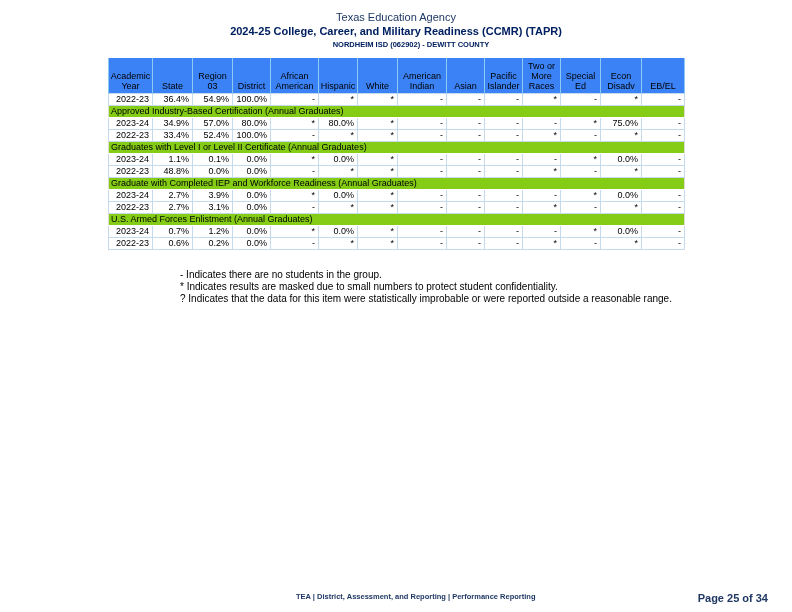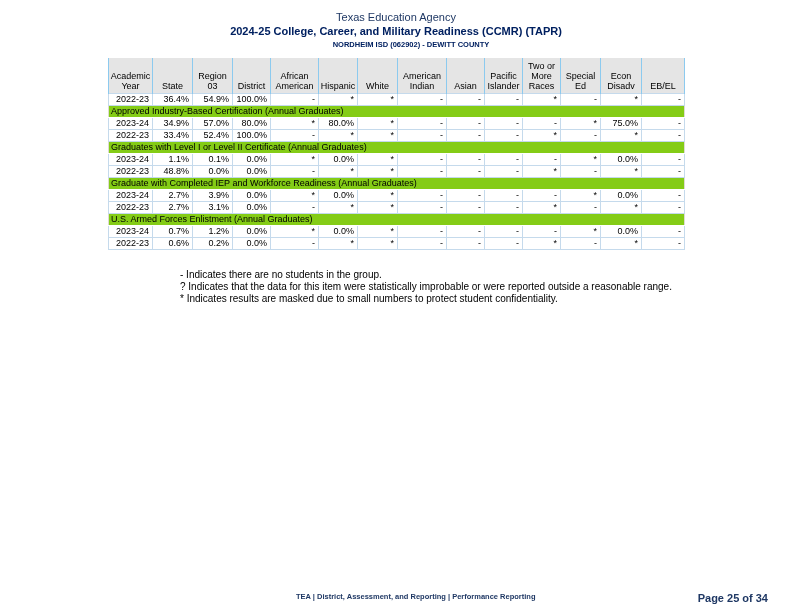--- a/index.html
+++ b/index.html
@@ -12,21 +12,21 @@
   .agency-line { font-size:11px; color:#1f3864; }
   .title-line { font-size:11px; font-weight:bold; color:#002060; margin-top:2px; }
   .subtitle-line { font-size:7.5px; font-weight:bold; color:#002060; margin-top:3px;margin-left:30px; }
 
   table.ccmr {
     position:absolute; left:108px; top:58px; width:577px;
     border-collapse:collapse; table-layout:fixed;
     font-size:9px; color:#000;
   }
   table.ccmr th {
-    background:#e5e5e5; font-weight:normal; text-align:center; vertical-align:bottom;
+    background:#3b82f6; font-weight:normal; text-align:center; vertical-align:bottom;
     line-height:10px; padding:2px 1px 2px 1px; height:35px;
     border-right:1px solid #8ccaef; border-left:1px solid #8ccaef;
   }
   table.ccmr td {
     background:#ffffff; height:12px; line-height:11px;
     padding:0 3px 0 1px; text-align:right; white-space:nowrap;
     border:1px solid #c5daec;
   }
   table.ccmr tr.section-row td {
     background:#84cc16; text-align:left; padding-left:2px;
@@ -243,20 +243,20 @@
           <td>*</td>
           <td>-</td>
           <td>*</td>
           <td>-</td>
         </tr>
       </tbody>
   </table>
 
   <div class="footnotes">
     <div>- Indicates there are no students in the group.</div>
+    <div>* Indicates results are masked due to small numbers to protect student confidentiality.</div>
     <div>? Indicates that the data for this item were statistically improbable or were reported outside a reasonable range.</div>
-    <div>* Indicates results are masked due to small numbers to protect student confidentiality.</div>
   </div>
 
   <div class="doc-footer-left">TEA | District, Assessment, and Reporting | Performance Reporting</div>
   <div class="doc-footer-right">Page 25 of 34</div>
 
 </div>
 
 </body></html>

